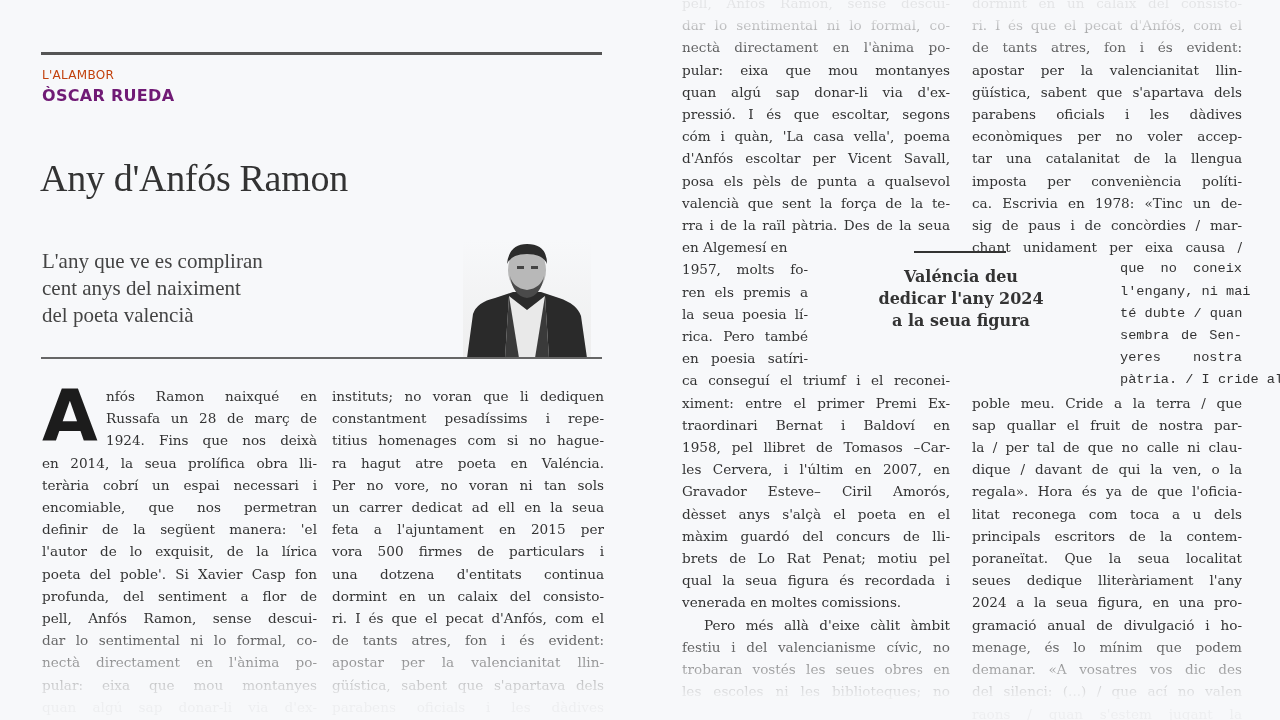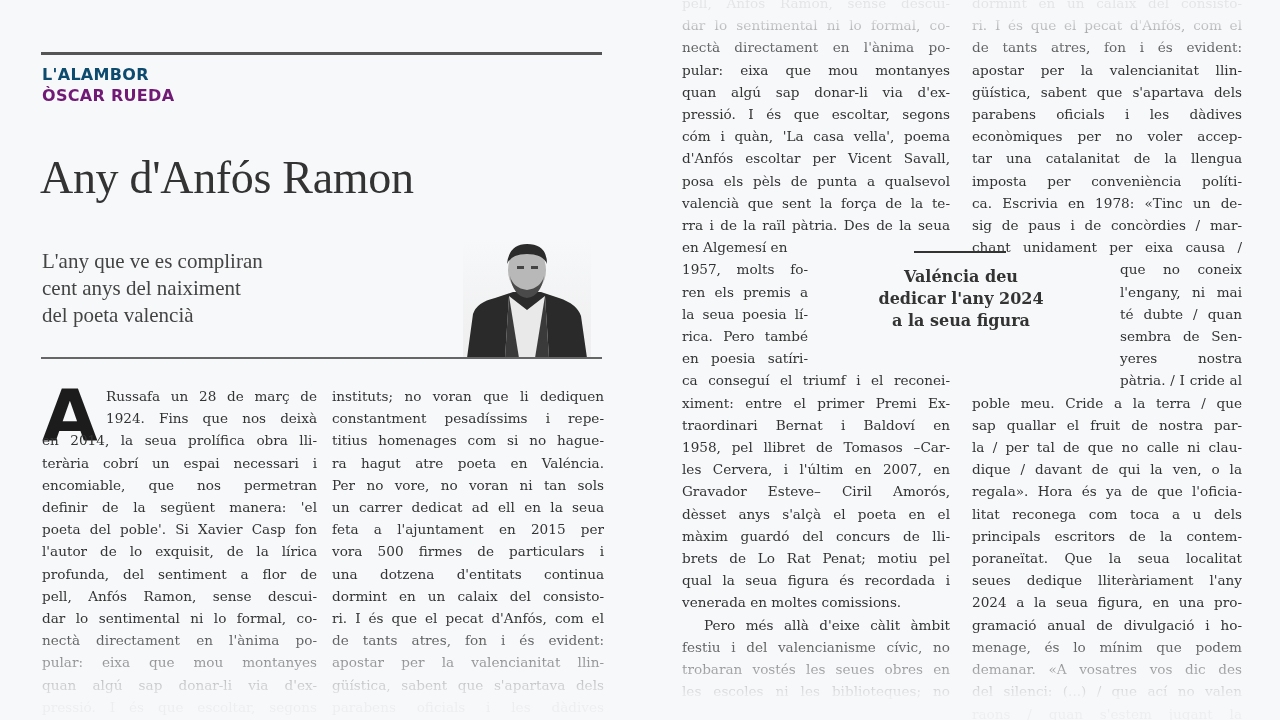--- a/index.html
+++ b/index.html
@@ -2,25 +2,25 @@
 <html><head>
 <meta charset="utf-8">
 <style>
   html,body{margin:0;padding:0;}
   body{width:1280px;height:720px;overflow:hidden;background:#f7f8fa;position:relative;
        font-family:"DejaVu Serif","Liberation Serif",serif;color:#2b2b2b;}
   .page{position:absolute;inset:0;}
   
   .top-rule{position:absolute;left:41px;top:52px;width:561px;height:3px;background:#555;}
   .section{position:absolute;left:42px;top:66px;font-family:"DejaVu Sans","Liberation Sans",sans-serif;
-           font-size:16px;letter-spacing:.3px;color:#0c4a6e;line-height:18px;font-weight:bold;}
+           font-size:12px;letter-spacing:.3px;color:#c2410c;line-height:18px;}
   .author{position:absolute;left:42px;top:87px;font-family:"DejaVu Sans","Liberation Sans",sans-serif;
           font-weight:bold;font-size:16px;letter-spacing:.3px;color:#701a75;line-height:18px;}
   .headline{position:absolute;left:40px;top:152px;font-family:"Liberation Serif","DejaVu Serif",serif;
-            font-size:46px;color:#333;line-height:52px;letter-spacing:-.3px;}
+            font-size:38px;color:#333;line-height:52px;letter-spacing:-.3px;}
   .subhead{position:absolute;left:42px;top:248px;width:300px;font-family:"Liberation Serif","DejaVu Serif",serif;
            font-size:21px;color:#444;line-height:27px;}
   .subhead span{display:block;}
   .photo{position:absolute;left:463px;top:240px;width:128px;height:118px;}
   .mid-rule{position:absolute;left:41px;top:357px;width:561px;height:2px;background:#666;}
   .col{position:absolute;font-family:"DejaVu Serif","Liberation Serif",serif;font-size:13.6px;
        line-height:22.2px;color:#333;white-space:nowrap;}
   .col span{display:block;text-align:justify;text-align-last:justify;}
   .col span.last{text-align-last:left;}
   .col1{left:42px;top:385px;width:275px;}
@@ -32,21 +32,21 @@
   .fade-bottom-left{position:absolute;left:0;top:620px;width:640px;height:100px;
        background:linear-gradient(to bottom,rgba(247,248,250,0),rgba(247,248,250,.95) 80%);pointer-events:none;}
   .fade-top-right{position:absolute;left:640px;top:0;width:640px;height:60px;
        background:linear-gradient(to top,rgba(247,248,250,0),rgba(247,248,250,.9) 70%);pointer-events:none;}
   .fade-bottom-right{position:absolute;left:640px;top:630px;width:640px;height:90px;
        background:linear-gradient(to bottom,rgba(247,248,250,0),rgba(247,248,250,.95) 75%);pointer-events:none;}
   
   .col3{left:682px;top:-8px;width:268px;}
   .col4{left:972px;top:-8px;width:270px;}
   .narrow{width:126px !important;}
-  .col4 .narrowr{margin-left:148px;width:122px;}
+  .col4 .narrowr{margin-left:148px;width:122px;font-family:Liberation Mono, monospace;}
   .pull-rule{position:absolute;left:914px;top:251px;width:92px;height:2px;background:#333;}
   .pullquote{position:absolute;left:858px;top:266px;width:206px;text-align:center;
              font-family:"DejaVu Serif","Liberation Serif",serif;font-weight:bold;font-size:16px;
              line-height:22px;color:#333;}
   .pullquote span{display:block;text-align:center;}
 </style>
 </head>
 <body>
 
 <div class="page">
@@ -78,28 +78,29 @@
     <path d="M44 24 Q46 4 64 4 Q84 4 84 24 Q80 14 64 14 Q48 14 44 24 Z" fill="#2b2b2b"></path>
     <path d="M47 36 Q50 56 64 58 Q78 56 81 36 Q78 48 64 50 Q50 48 47 36 Z" fill="#4a4a4a"></path>
     <rect x="54" y="26" width="7" height="3" fill="#444"></rect>
     <rect x="68" y="26" width="7" height="3" fill="#444"></rect>
   </svg>
 
   <div class="mid-rule"></div>
 
   <div class="dropcap">A</div>
   <div class="col col1">
+    <span class="indent">nfós Ramon naixqué en</span>
     <span class="indent">Russafa un 28 de març de</span>
     <span class="indent">1924. Fins que nos deixà</span>
     <span>en 2014, la seua prolífica obra lli-</span>
     <span>terària cobrí un espai necessari i</span>
     <span>encomiable, que nos permetran</span>
     <span>definir de la següent manera: 'el</span>
+    <span>l'autor de lo exquisit, de la lírica</span>
     <span>poeta del poble'. Si Xavier Casp fon</span>
-    <span>l'autor de lo exquisit, de la lírica</span>
     <span>profunda, del sentiment a flor de</span>
     <span>pell, Anfós Ramon, sense descui-</span>
     <span>dar lo sentimental ni lo formal, co-</span>
     <span>nectà directament en l'ànima po-</span>
     <span>pular: eixa que mou montanyes</span>
     <span>quan algú sap donar-li via d'ex-</span>
     <span>pressió. I és que escoltar, segons</span>
   </div>
 
   <div class="col col2">

